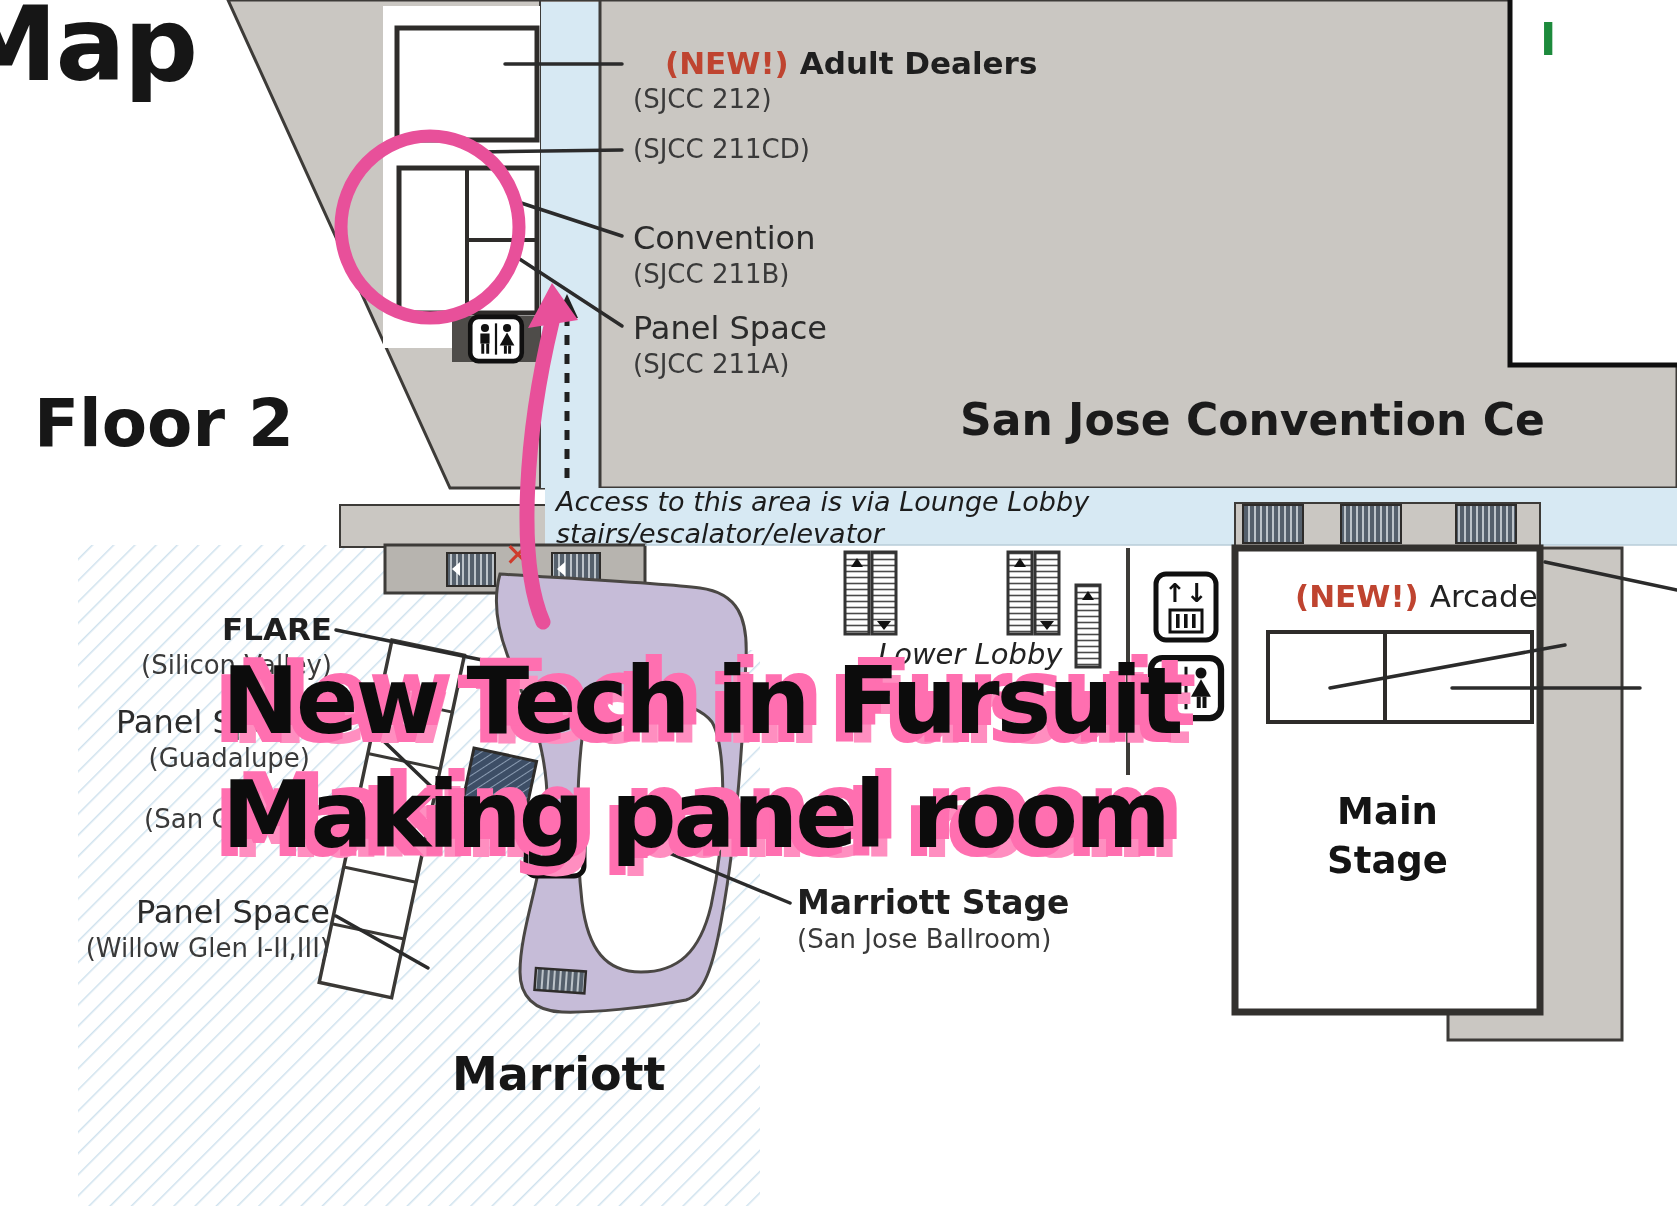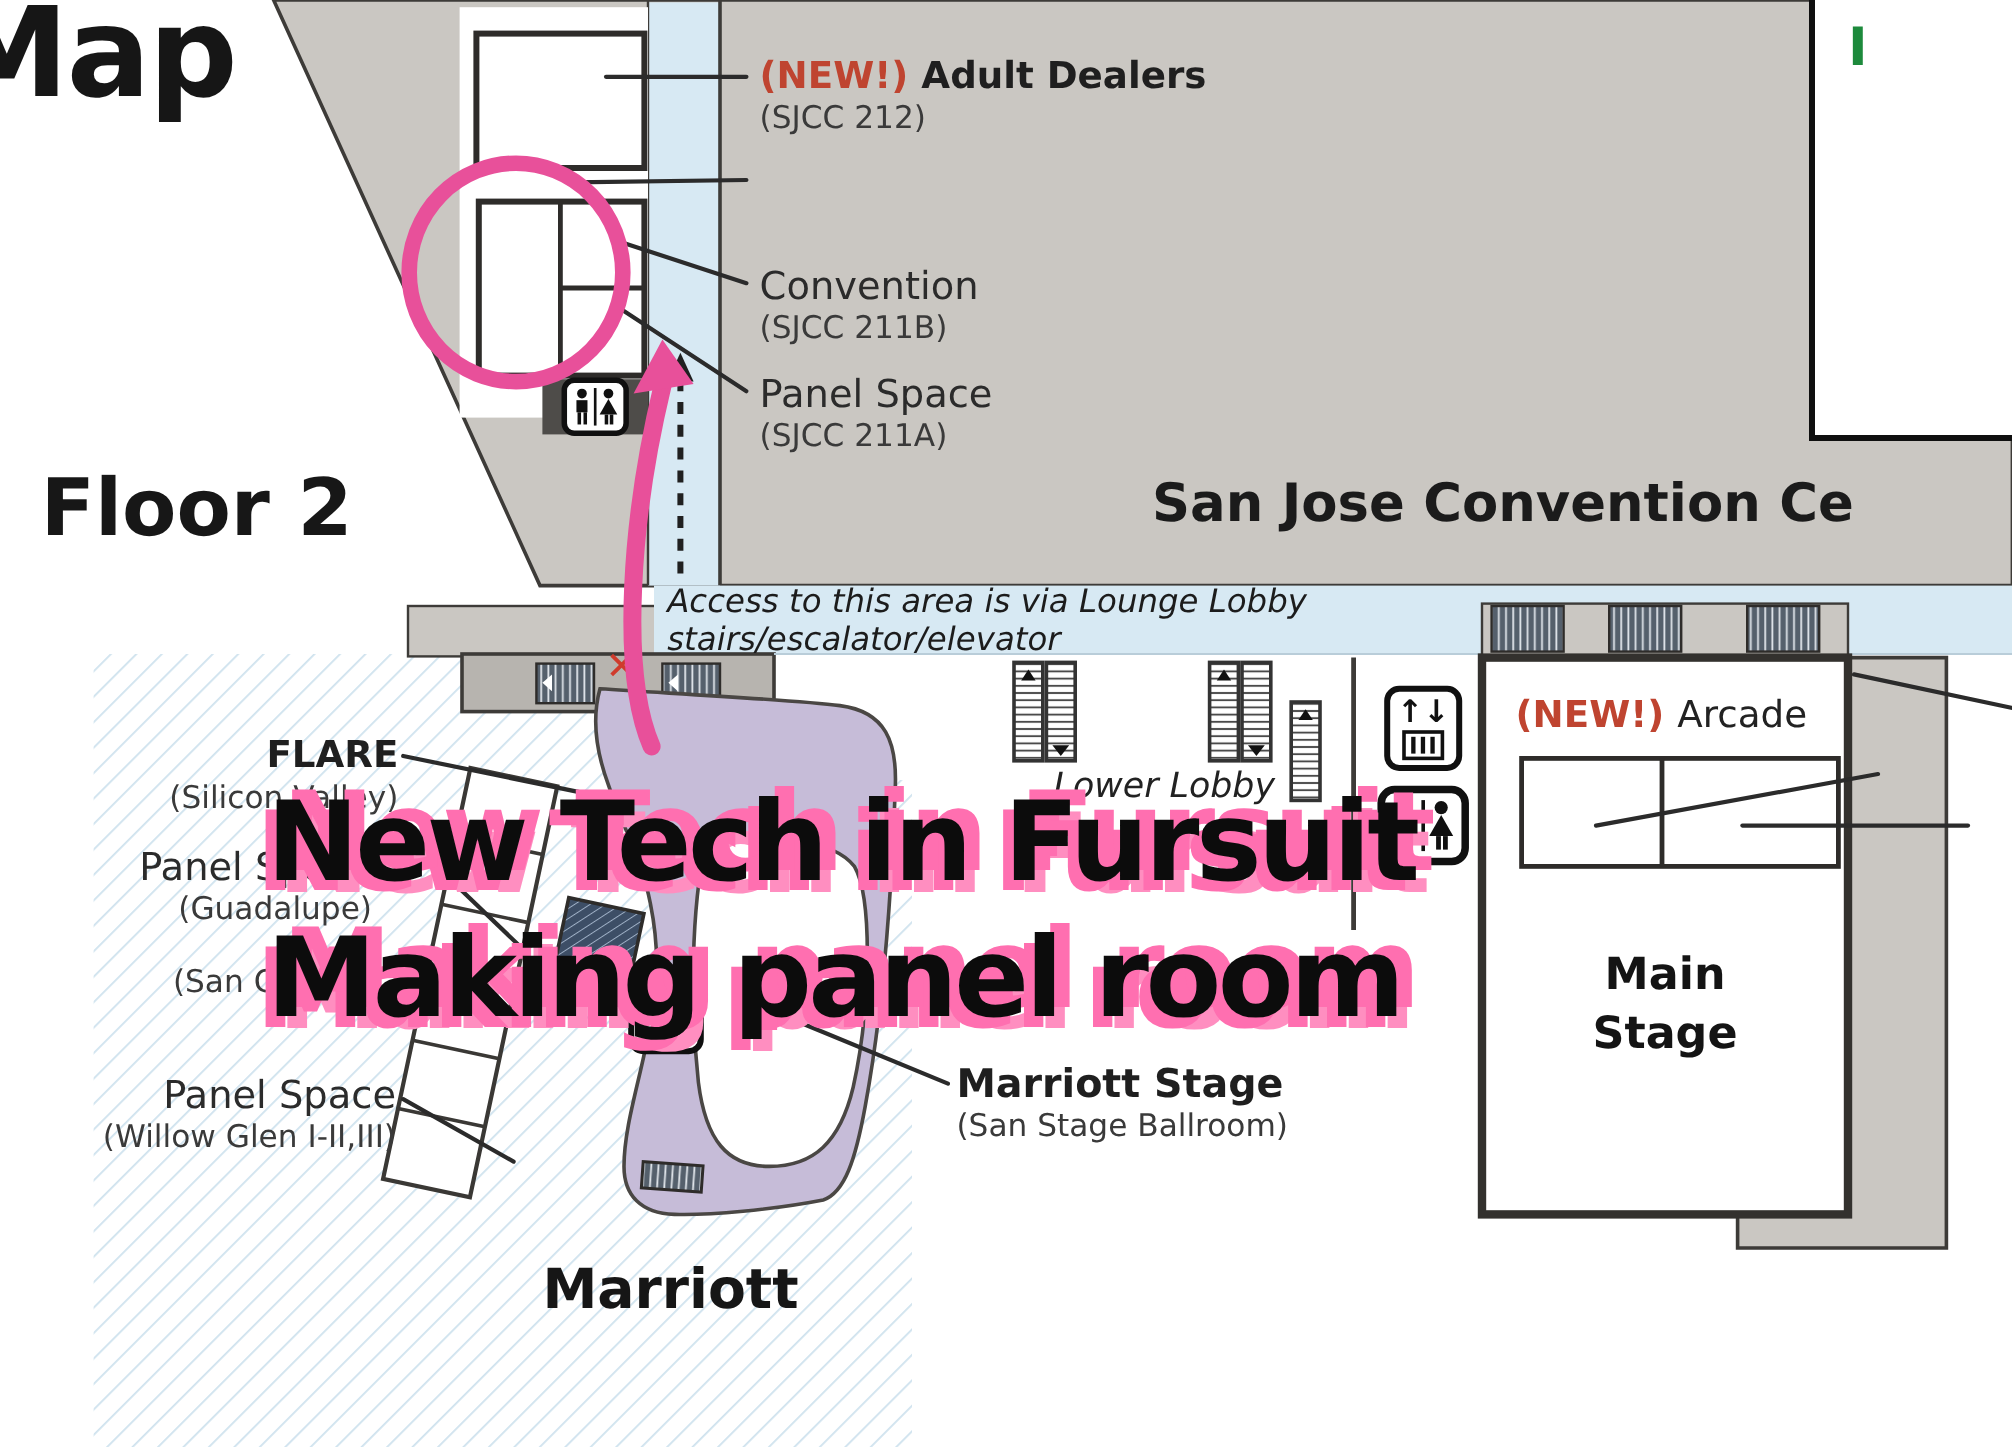--- a/index.html
+++ b/index.html
@@ -4,21 +4,21 @@
 <style>
   html,body{margin:0;padding:0;}
   body{
     width:1677px;height:1206px;position:relative;overflow:hidden;background:#fff;
     font-family:"DejaVu Sans","Liberation Sans",sans-serif;
   }
   svg{position:absolute;left:0;top:0;z-index:1;}
   svg text{font-family:"DejaVu Sans","Liberation Sans",sans-serif;}
   .lbl{position:absolute;z-index:3;color:#232323;line-height:1.16;white-space:nowrap;}
   .b{font-weight:700;}
-  .badge{color:#bf4430;font-weight:700;margin-right:11px;}
+  .badge{color:#bf4430;font-weight:700;margin-right:11px;margin-left:32px;}
   .l1{font-size:31px;color:#1f1f1f;}
   .l1n{font-size:32px;color:#2b2b2b;}
   .sub{font-size:26px;color:#3a3a3a;margin-top:2px;}
   .right{text-align:right;}
   .italic{font-style:italic;}
   .map-title{left:-46px;top:-16px;font-size:104px;font-weight:800;color:#161616;letter-spacing:-2px;}
   .floor-label{left:34px;top:386px;font-size:66px;font-weight:700;color:#171717;}
   .venue-title{left:960px;top:394px;font-size:44px;font-weight:700;color:#1b1b1b;}
   .legend-frag{left:1540px;top:14px;font-size:44px;font-weight:700;color:#1d8a3c;z-index:4;}
   .access-note{left:556px;top:486px;font-size:27px;color:#1c1c1c;line-height:1.2;}
@@ -206,20 +206,21 @@
   <div>Access to this area is via Lounge Lobby</div>
   <div>stairs/escalator/elevator</div>
 </div>
 <div class="lbl lower-lobby italic">Lower Lobby</div>
 
 <div class="lbl" style="left:633px;top:46px;">
   <div class="l1"><span class="badge">(NEW!)</span><span class="b">Adult Dealers</span></div>
   <div class="sub">(SJCC 212)</div>
 </div>
 <div class="lbl" style="left:633px;top:132px;">
+  <div class="sub">(SJCC 211CD)</div>
 </div>
 <div class="lbl" style="left:633px;top:220px;">
   <div class="l1n">Convention</div>
   <div class="sub">(SJCC 211B)</div>
 </div>
 <div class="lbl" style="left:633px;top:310px;">
   <div class="l1n">Panel Space</div>
   <div class="sub">(SJCC 211A)</div>
 </div>
 
@@ -241,18 +242,18 @@
 </div>
 <div class="lbl fursuit right">
   <div class="sub">(San Carlos)</div>
 </div>
 <div class="lbl willow right">
   <div class="l1n">Panel Space</div>
   <div class="sub">(Willow Glen I-II,III)</div>
 </div>
 <div class="lbl mstage">
   <div class="l1 b">Marriott Stage</div>
-  <div class="sub">(San Stage Ballroom)</div>
+  <div class="sub">(San Jose Ballroom)</div>
 </div>
 <div class="lbl marriott">Marriott</div>
 
 <div class="overlay-line ov1">New Tech in Fursuit</div>
 <div class="overlay-line ov2">Making panel room</div>
 
 </body></html>

